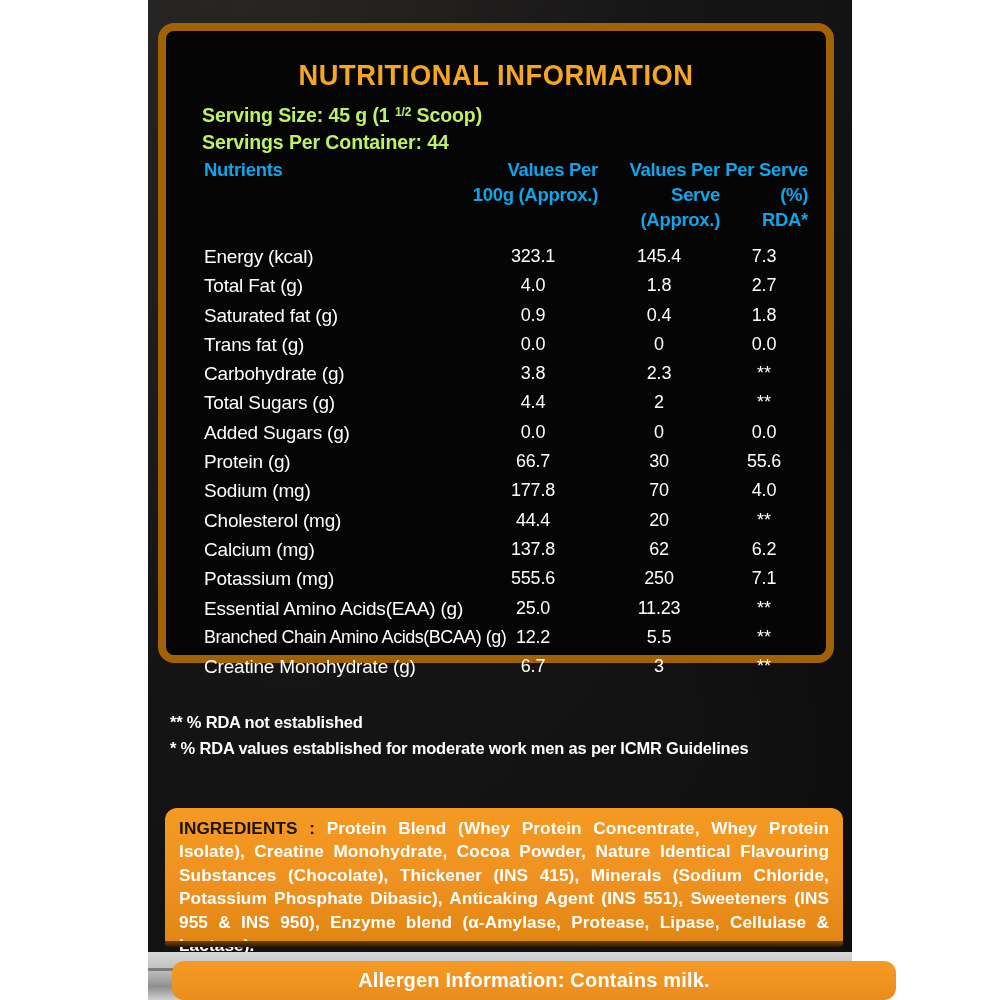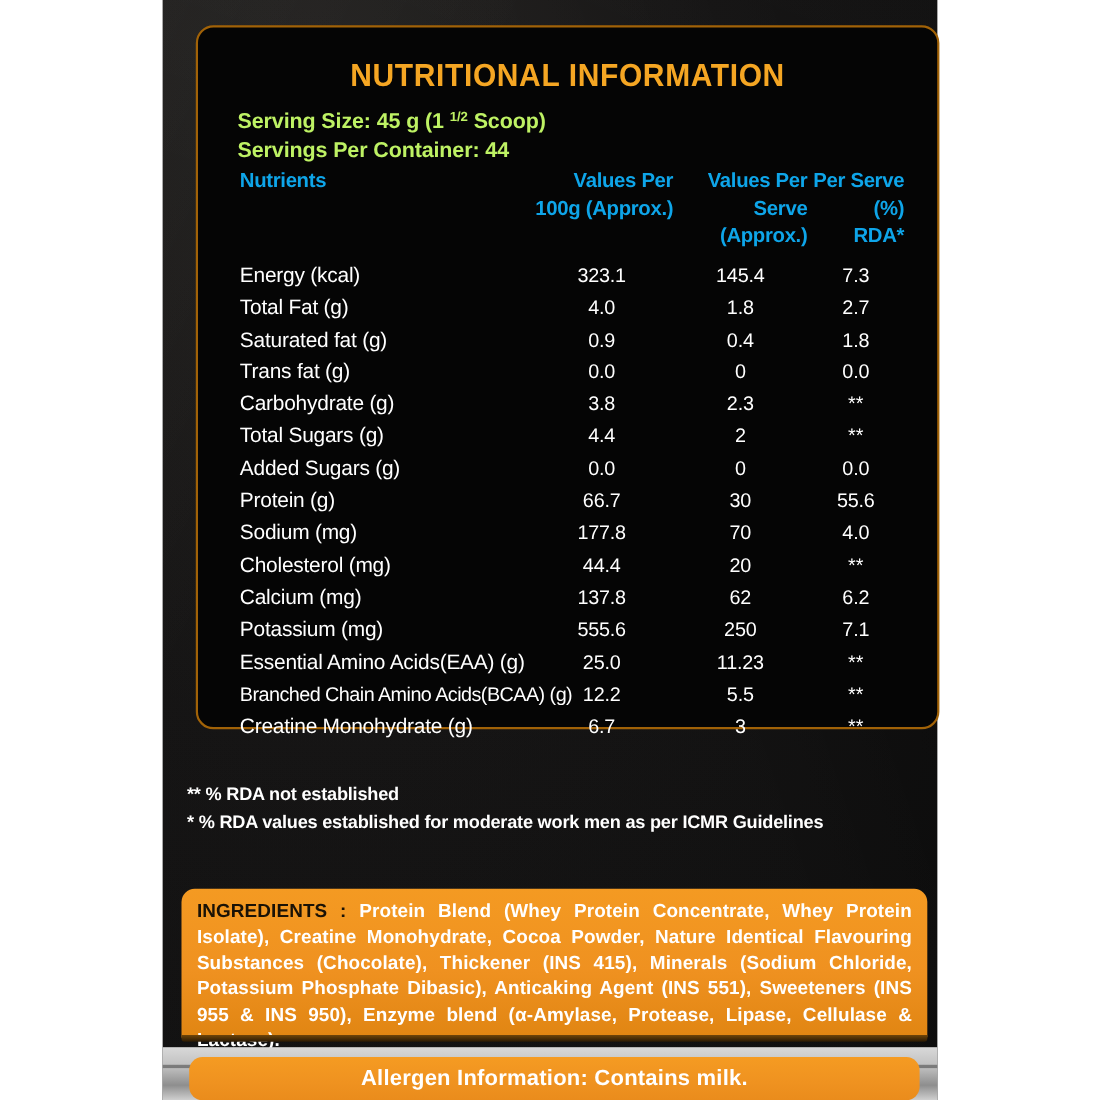--- a/index.html
+++ b/index.html
@@ -36,25 +36,25 @@
     background:
       linear-gradient(118deg, rgba(255,255,255,0.030) 0%, rgba(255,255,255,0) 28%),
       linear-gradient(200deg, rgba(255,255,255,0.022) 4%, rgba(255,255,255,0) 34%),
       linear-gradient(72deg, rgba(255,255,255,0.018) 62%, rgba(255,255,255,0) 88%);
     pointer-events: none;
   }
 
   
   .table-card {
     position: absolute;
-    left: 178px;
+    left: 158px;
     top: 23px;
     width: 676px;
     height: 640px;
-    border: 2px solid #a16207;
+    border: 8px solid #a16207;
     border-radius: 16px;
     background: #050505;
   }
 
   .nut-title {
     position: absolute;
     top: 28px;
     left: 0;
     width: 100%;
     text-align: center;
@@ -189,21 +189,21 @@
     left: 0; right: 0; top: 16px;
     height: 3px;
     background: rgba(40,40,40,0.45);
   }
 
   
   .allergen-bar {
     position: absolute;
     left: 172px;
     top: 961px;
-    width: 664px;
+    width: 724px;
     height: 39px;
     background: linear-gradient(180deg, #f59b22 0%, #ef9220 60%, #ea8c1c 100%);
     border-radius: 12px;
     display: flex;
     align-items: center;
     justify-content: center;
   }
   .allergen-text {
     color: #ffffff;
     font-family: "Liberation Sans Narrow", "Liberation Sans", sans-serif;

